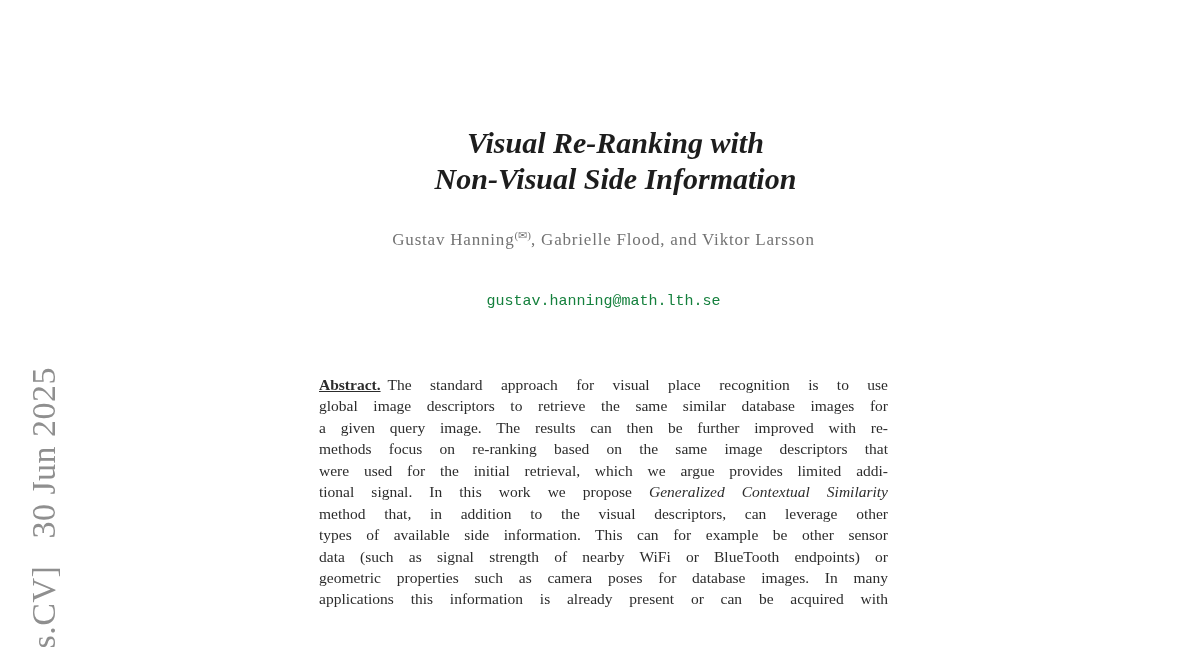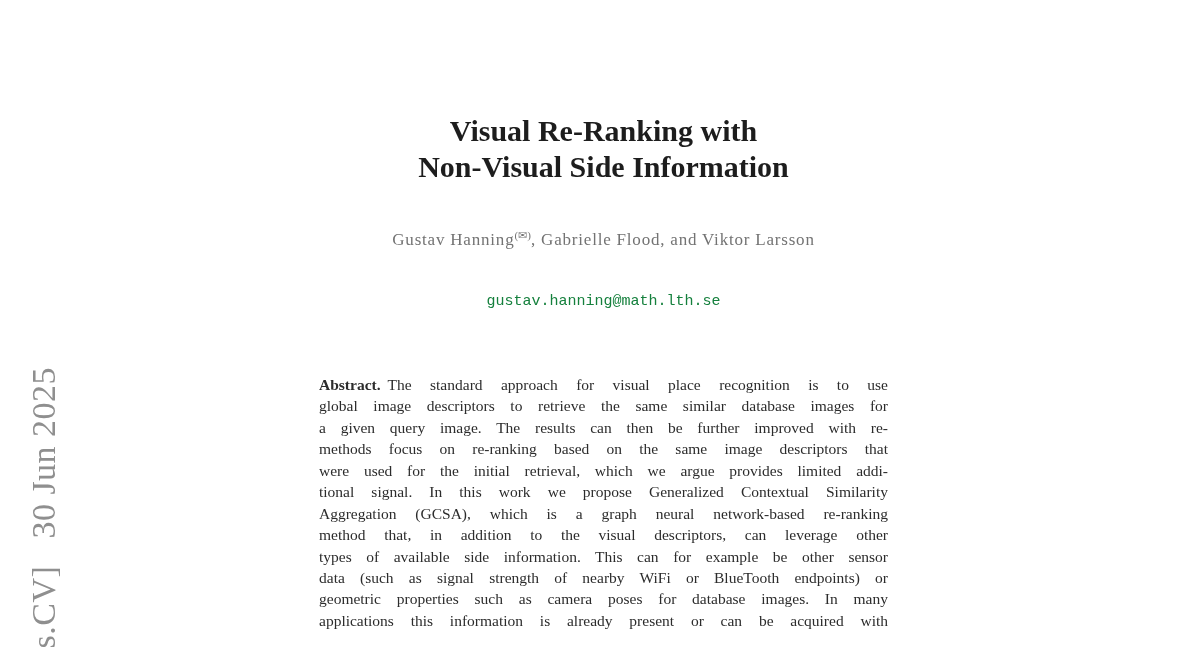--- a/index.html
+++ b/index.html
@@ -29,27 +29,28 @@
     color: #8f8f8f;
     white-space: nowrap;
   }
   .col {
     position: absolute;
     left: 319px;
     width: 569px;
   }
   .title {
     top: 113px;
-    margin: 0;
+    margin: 12px;
     text-align: center;
     font-size: 30px;
     font-weight: bold;
     line-height: 36px;
     color: #1d1d1d;
     letter-spacing: 0px;
+    font-style: italic;
   }
   .title-line { display: block; }
   .authors {
     top: 224px;
     text-align: center;
     font-size: 17px;
     line-height: 22px;
     letter-spacing: 0.8px;
     color: #737373;
     white-space: nowrap;
@@ -84,22 +85,24 @@
     text-align: justify;
     text-align-last: justify;
     text-justify: inter-word;
     white-space: normal;
     height: 21.45px;
     overflow: visible;
   }
   .seg-b {
     font-weight: bold;
     margin-right: 0.45em;
+    text-decoration: underline;
   }
   .seg-i {
+    font-style: italic;
   }
 </style>
 </head>
 <body>
 
 <div class="page">
 
   <div class="watermark">cs.CV]&nbsp;&nbsp; 30 Jun 2025</div>
 
   <h1 class="col title">
@@ -114,21 +117,20 @@
 
   <div class="col email">gustav.hanning@math.lth.se</div>
 
   <div class="col abstract" id="abstract">
       <div class="abs-line"><span class="seg-b">Abstract.</span><span>The standard approach for visual place recognition is to use</span></div>
       <div class="abs-line"><span>global image descriptors to retrieve the same similar database images for</span></div>
       <div class="abs-line"><span>a given query image. The results can then be further improved with re-</span></div>
       <div class="abs-line"><span>methods focus on re-ranking based on the same image descriptors that</span></div>
       <div class="abs-line"><span>were used for the initial retrieval, which we argue provides limited addi-</span></div>
       <div class="abs-line"><span>tional signal. In this work we propose </span><span class="seg-i">Generalized Contextual Similarity</span></div>
-      <div class="abs-line"><span class="seg-i">Aggregation</span><span> (GCSA), which is a graph neural network-based re-ranking</span></div>
       <div class="abs-line"><span>method that, in addition to the visual descriptors, can leverage other</span></div>
       <div class="abs-line"><span>types of available side information. This can for example be other sensor</span></div>
       <div class="abs-line"><span>data (such as signal strength of nearby WiFi or BlueTooth endpoints) or</span></div>
       <div class="abs-line"><span>geometric properties such as camera poses for database images. In many</span></div>
       <div class="abs-line"><span>applications this information is already present or can be acquired with</span></div>
     </div>
 
 </div>
 
 </body></html>

